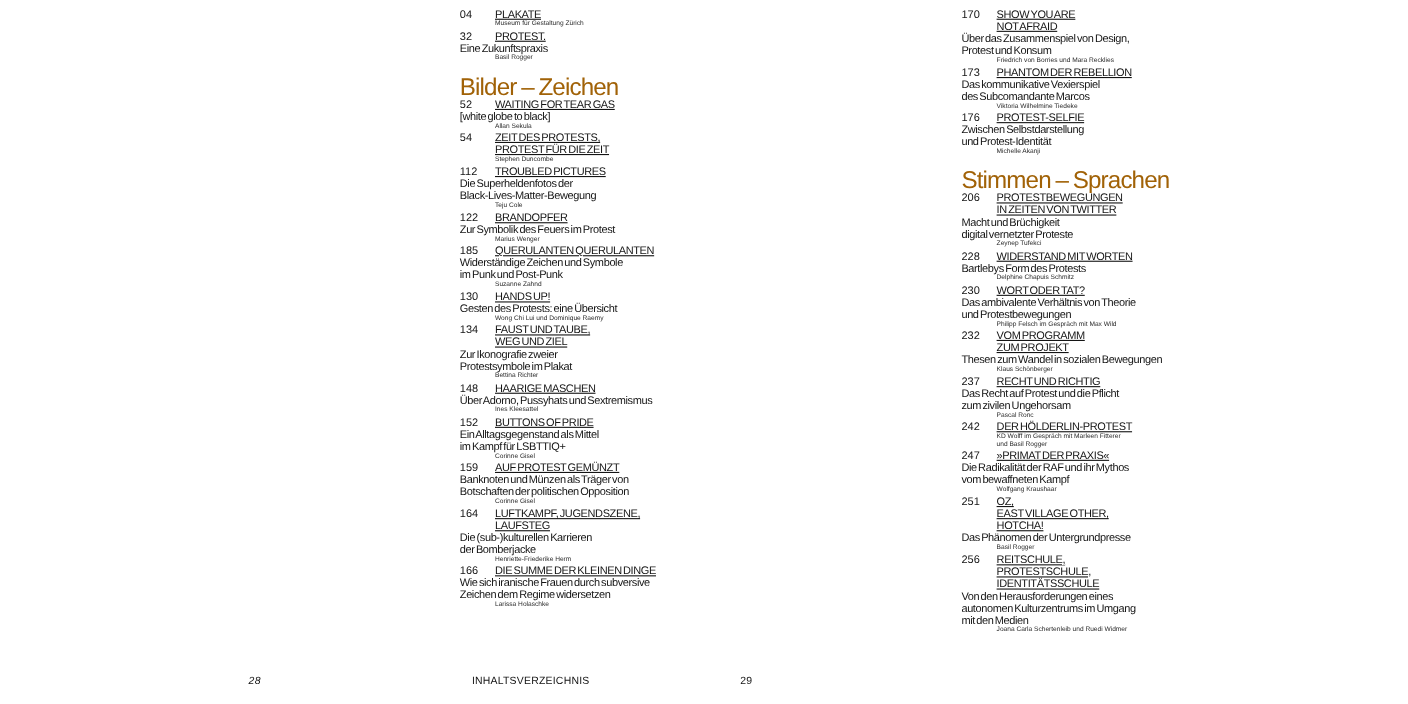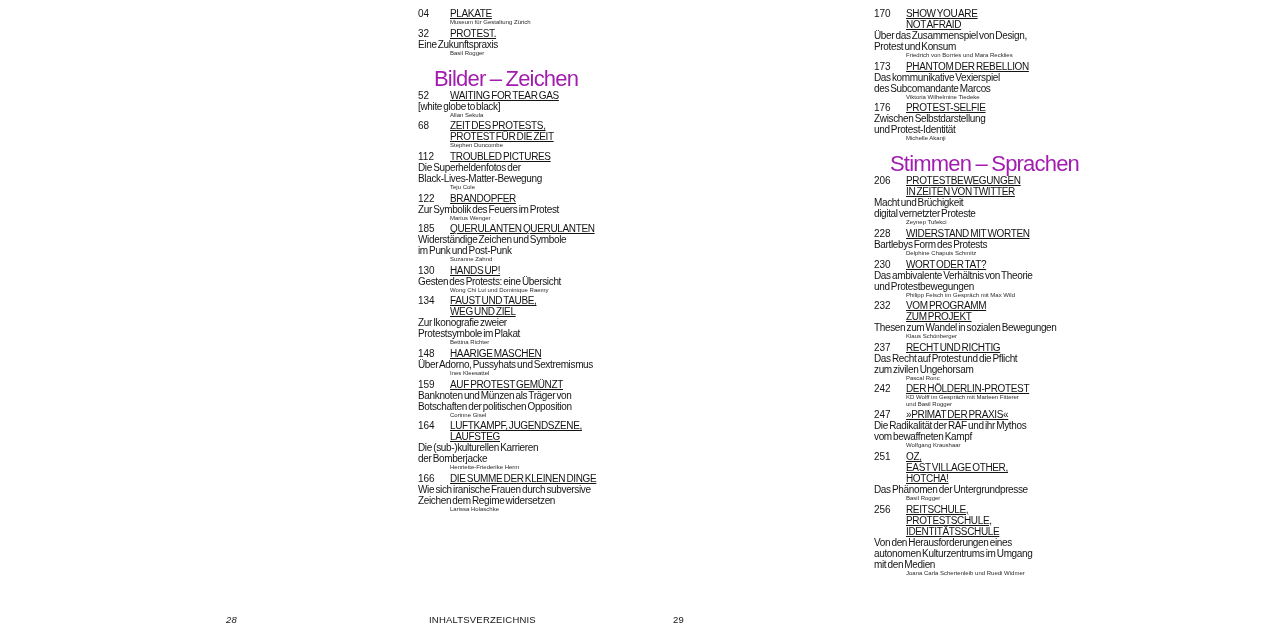--- a/index.html
+++ b/index.html
@@ -6,21 +6,21 @@
   html,body { width:1280px; height:640px; background:#ffffff; }
   body { font-family:"Liberation Sans", sans-serif; color:#141414; }
   .spread { position:relative; width:1280px; height:640px; background:#ffffff; overflow:hidden; }
 
   .column { position:absolute; top:8px; width:250px; }
   .col-left  { left:418px; }
   .col-right { left:874px; }
 
   .section-heading {
     font-size:22px; line-height:23px; letter-spacing:-0.8px; word-spacing:-1px;
-    margin-top:11px; white-space:nowrap; color:#a21caf;margin-left:16px;
+    margin-top:11px; white-space:nowrap; color:#a16207;
   }
   .line {
     font-size:10px; line-height:11px; letter-spacing:-0.35px; word-spacing:-1.2px;
     white-space:nowrap; position:relative; color:#141414;
   }
   .title-line { padding-left:32px;text-decoration:underline; }
   .num { position:absolute; left:0; top:0; letter-spacing:0; }
   .authors { margin:0 0 2.3px 0; }
   .author-line {
     font-size:6px; line-height:6.3px; letter-spacing:0; word-spacing:0;
@@ -52,21 +52,21 @@
       </div>
       <div class="section-heading">Bilder – Zeichen</div>
       <div class="entry">
         <div class="line title-line"><span class="num">52</span><span>WAITING FOR TEAR GAS</span></div>
         <div class="line sub-line">[white globe to black]</div>
         <div class="authors">
           <div class="author-line">Allan Sekula</div>
         </div>
       </div>
       <div class="entry">
-        <div class="line title-line"><span class="num">68</span><span>ZEIT DES PROTESTS,</span></div>
+        <div class="line title-line"><span class="num">54</span><span>ZEIT DES PROTESTS,</span></div>
         <div class="line title-line"><span>PROTEST FÜR DIE ZEIT</span></div>
         <div class="authors">
           <div class="author-line">Stephen Duncombe</div>
         </div>
       </div>
       <div class="entry">
         <div class="line title-line"><span class="num">112</span><span>TROUBLED PICTURES</span></div>
         <div class="line sub-line">Die Superheldenfotos der</div>
         <div class="line sub-line">Black-Lives-Matter-Bewegung</div>
         <div class="authors">
@@ -102,20 +102,28 @@
         <div class="line sub-line">Protestsymbole im Plakat</div>
         <div class="authors">
           <div class="author-line">Bettina Richter</div>
         </div>
       </div>
       <div class="entry">
         <div class="line title-line"><span class="num">148</span><span>HAARIGE MASCHEN</span></div>
         <div class="line sub-line">Über Adorno, Pussyhats und Sextremismus</div>
         <div class="authors">
           <div class="author-line">Ines Kleesattel</div>
+        </div>
+      </div>
+      <div class="entry">
+        <div class="line title-line"><span class="num">152</span><span>BUTTONS OF PRIDE</span></div>
+        <div class="line sub-line">Ein Alltagsgegenstand als Mittel</div>
+        <div class="line sub-line">im Kampf für LSBTTIQ+</div>
+        <div class="authors">
+          <div class="author-line">Corinne Gisel</div>
         </div>
       </div>
       <div class="entry">
         <div class="line title-line"><span class="num">159</span><span>AUF PROTEST GEMÜNZT</span></div>
         <div class="line sub-line">Banknoten und Münzen als Träger von</div>
         <div class="line sub-line">Botschaften der politischen Opposition</div>
         <div class="authors">
           <div class="author-line">Corinne Gisel</div>
         </div>
       </div>

